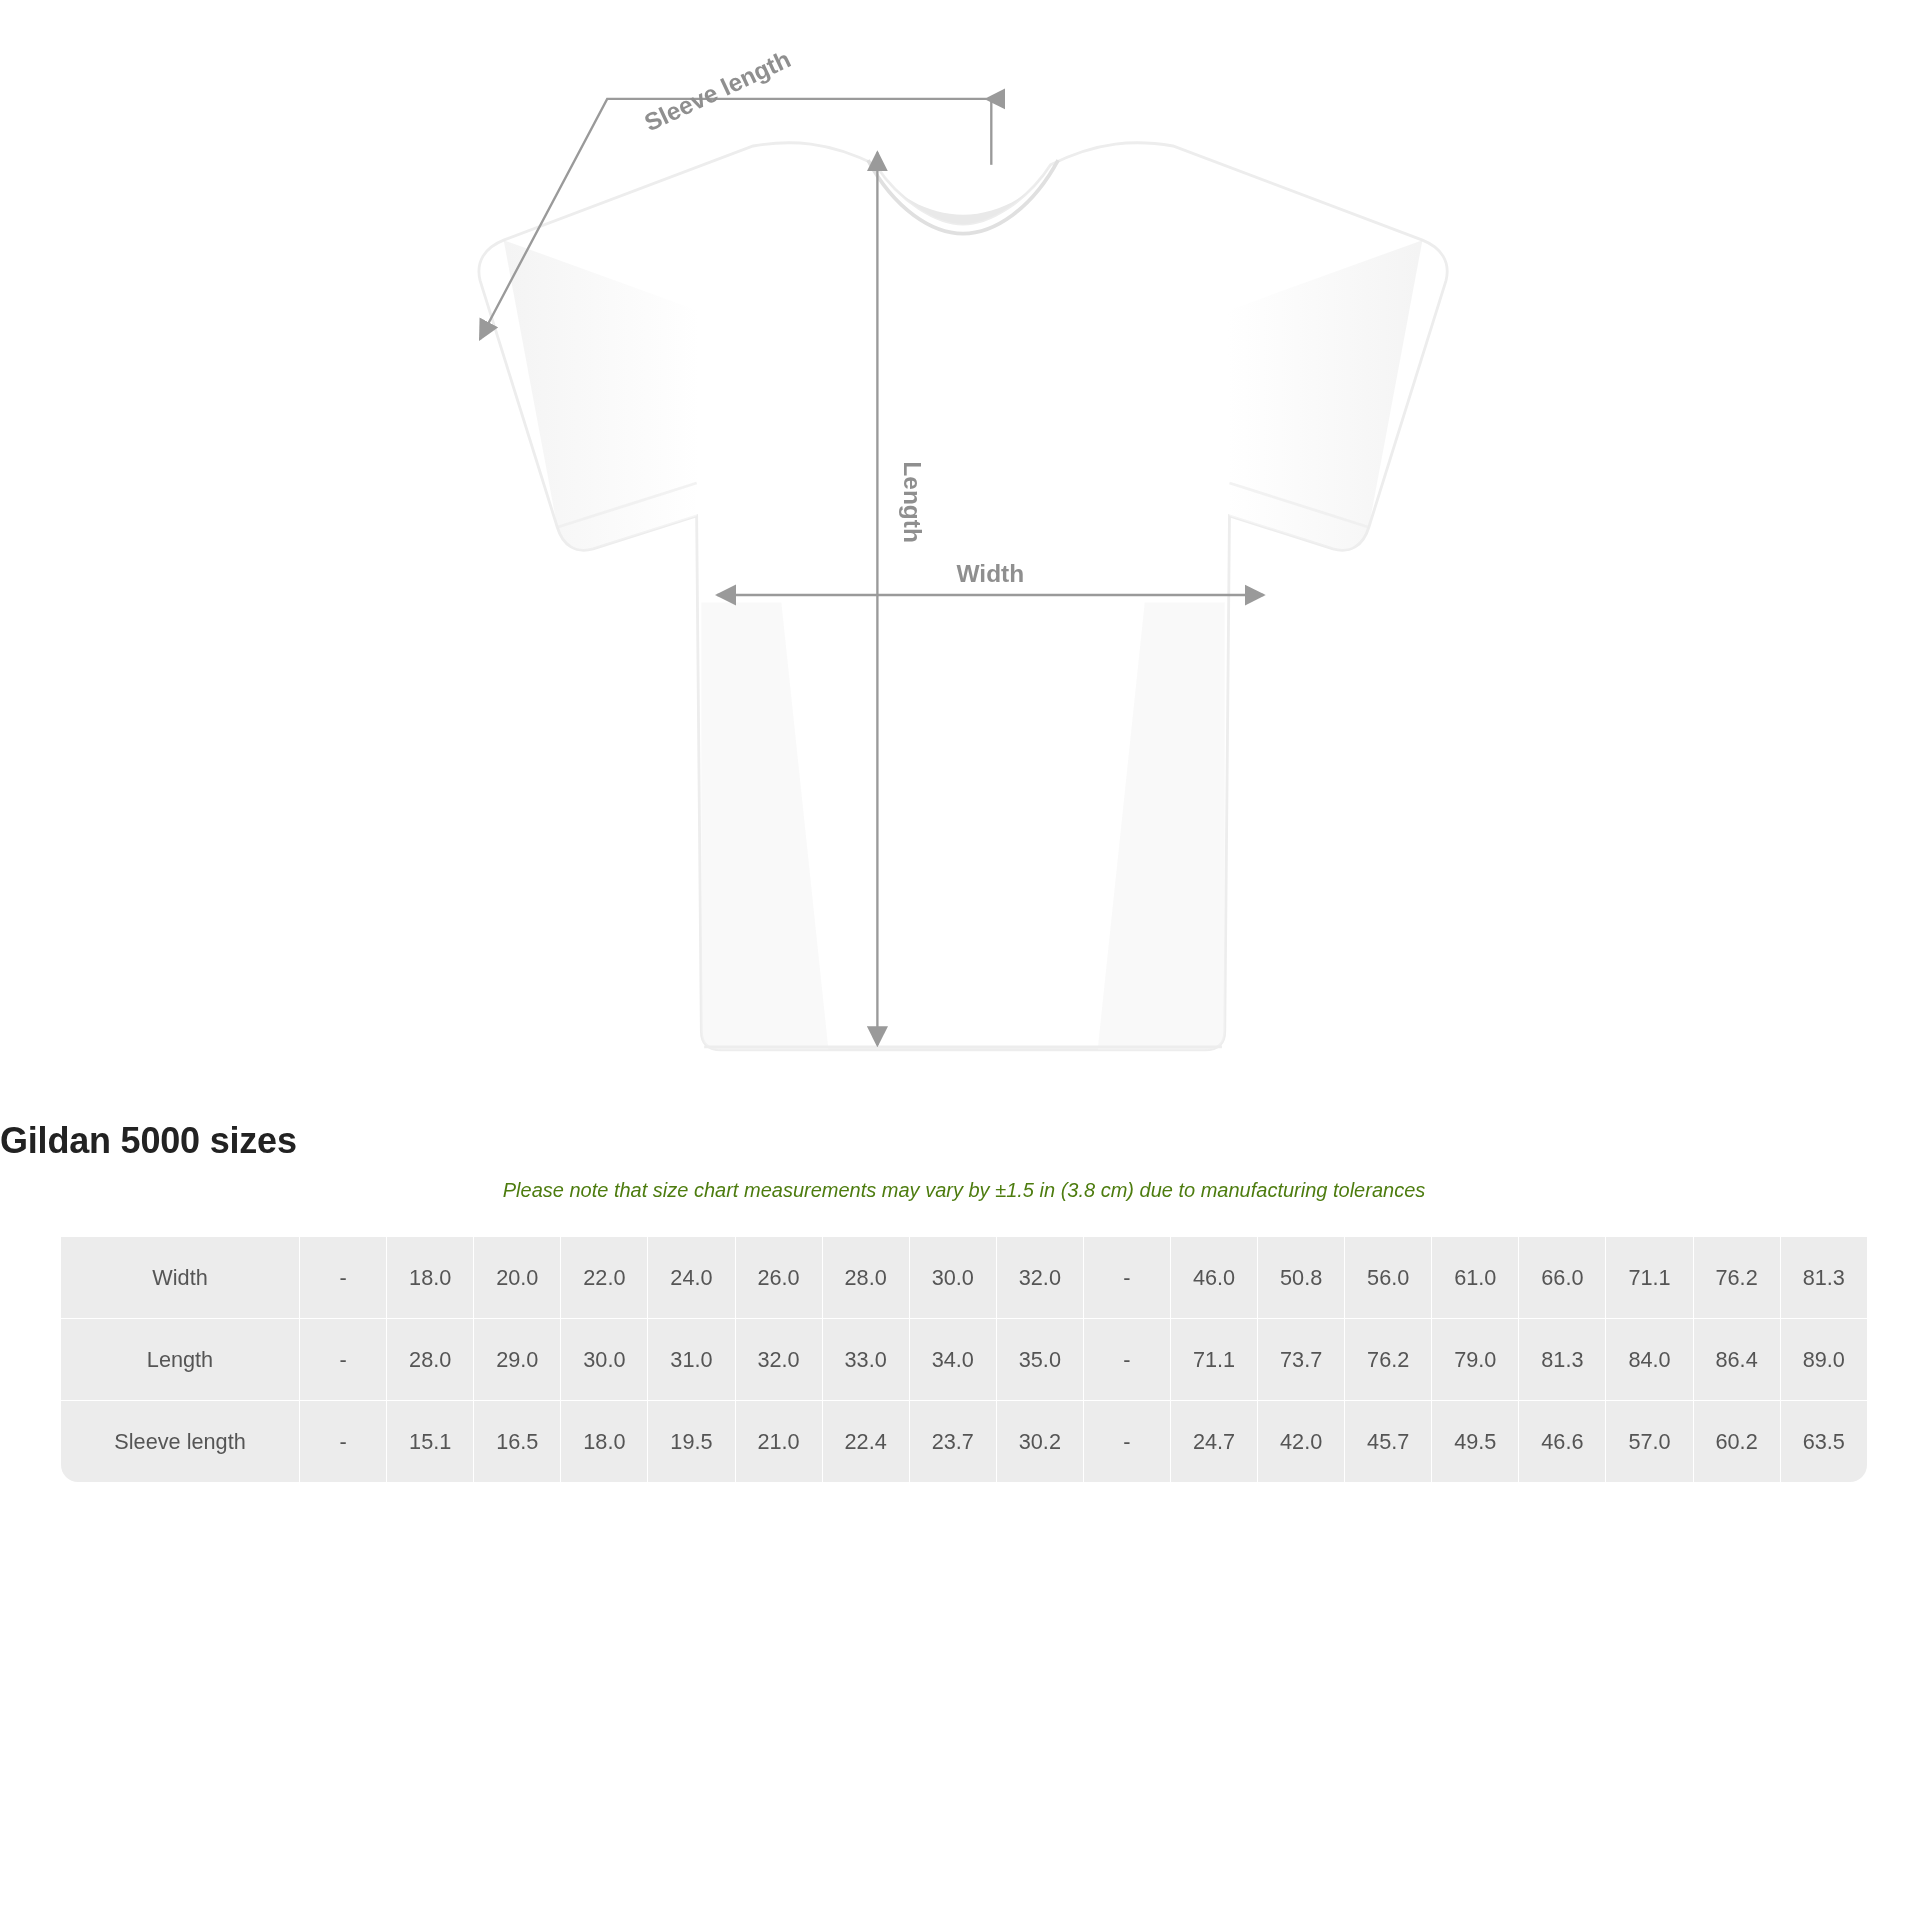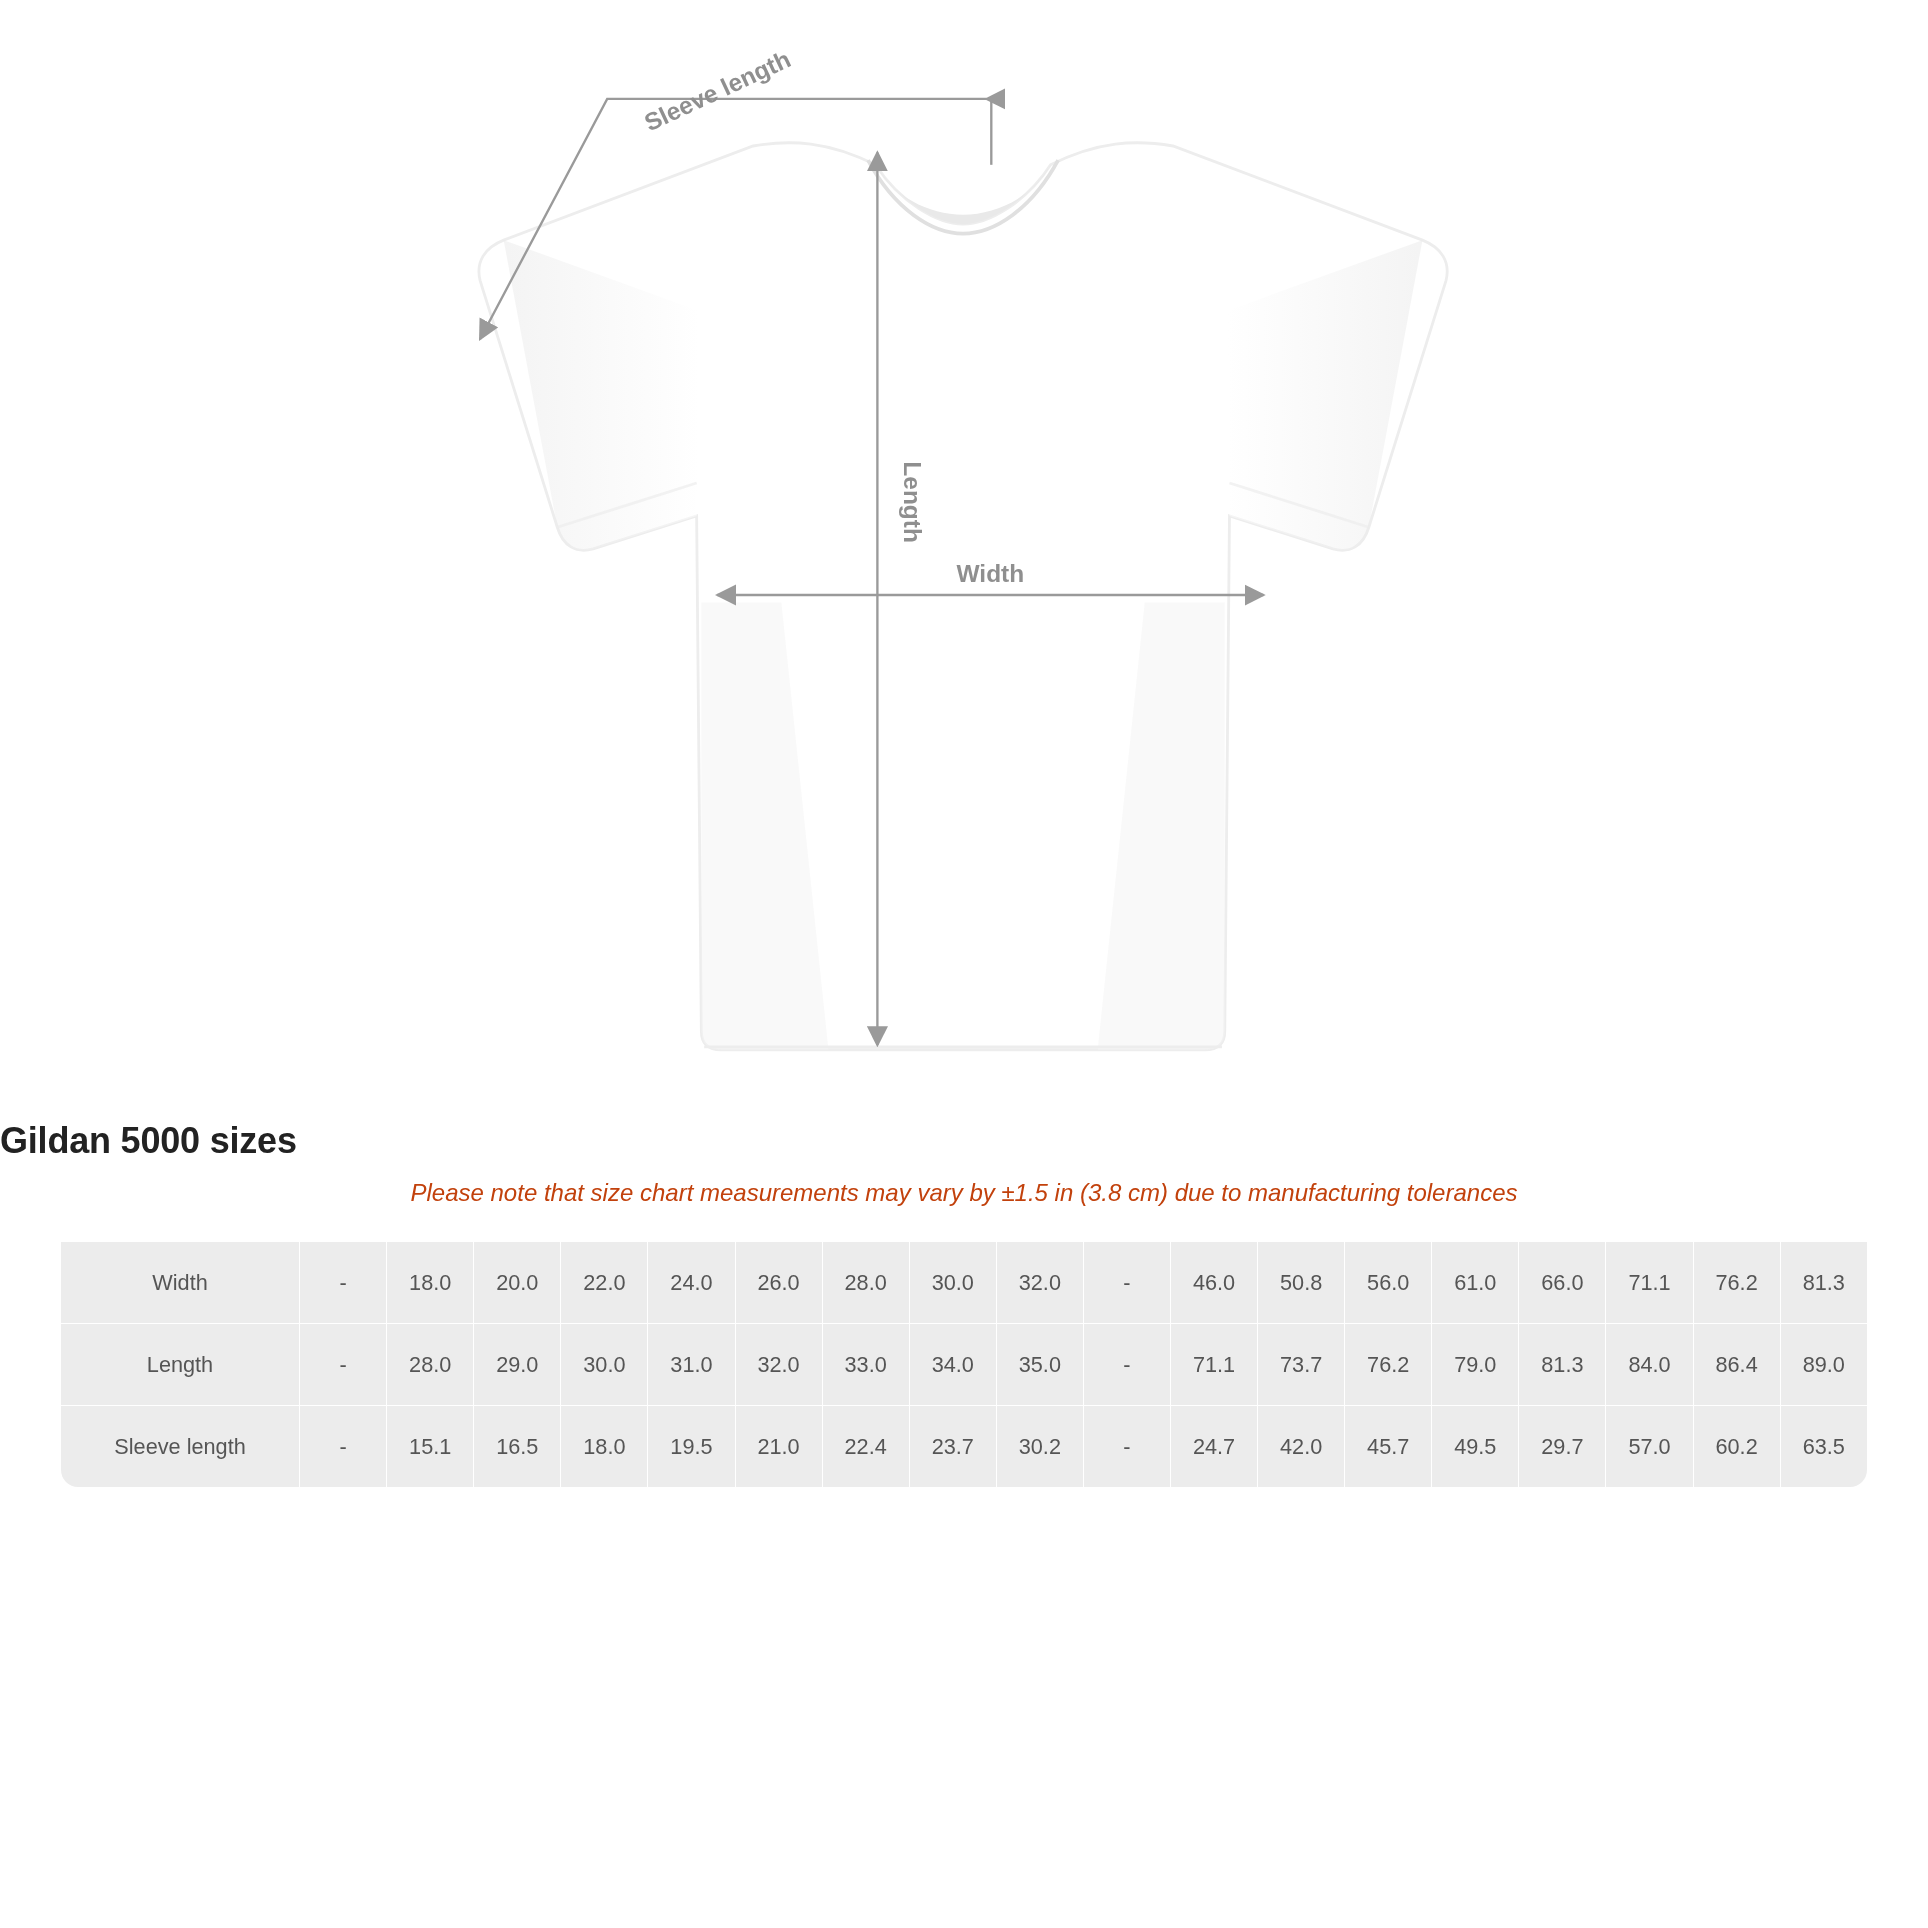--- a/index.html
+++ b/index.html
@@ -38,23 +38,23 @@
   .chart-title {
     text-align: left;
     font-size: 36px;
     font-weight: bold;
     color: #222222;
     margin-top: 9.4px;
     letter-spacing: -0.2px;
   }
   .chart-note {
     text-align: center;
-    font-size: 24px;
+    font-size: 20px;
     font-style: italic;
-    color: #c2410c;
+    color: #4d7c0f;
     margin-top: 17px;
   }
 
   
   .table-wrap {
     margin: 34px 60px 0 60px;
   }
   table.size-table {
     border-collapse: separate;
     border-spacing: 1.9px;
@@ -271,21 +271,21 @@
           <td>19.5</td>
           <td>21.0</td>
           <td>22.4</td>
           <td>23.7</td>
           <td>30.2</td>
           <td>-</td>
           <td>24.7</td>
           <td>42.0</td>
           <td>45.7</td>
           <td>49.5</td>
-          <td>29.7</td>
+          <td>46.6</td>
           <td>57.0</td>
           <td>60.2</td>
           <td class="br">63.5</td>
         </tr>
       </tbody>
     </table>
   </div>
 </div>
 
 

